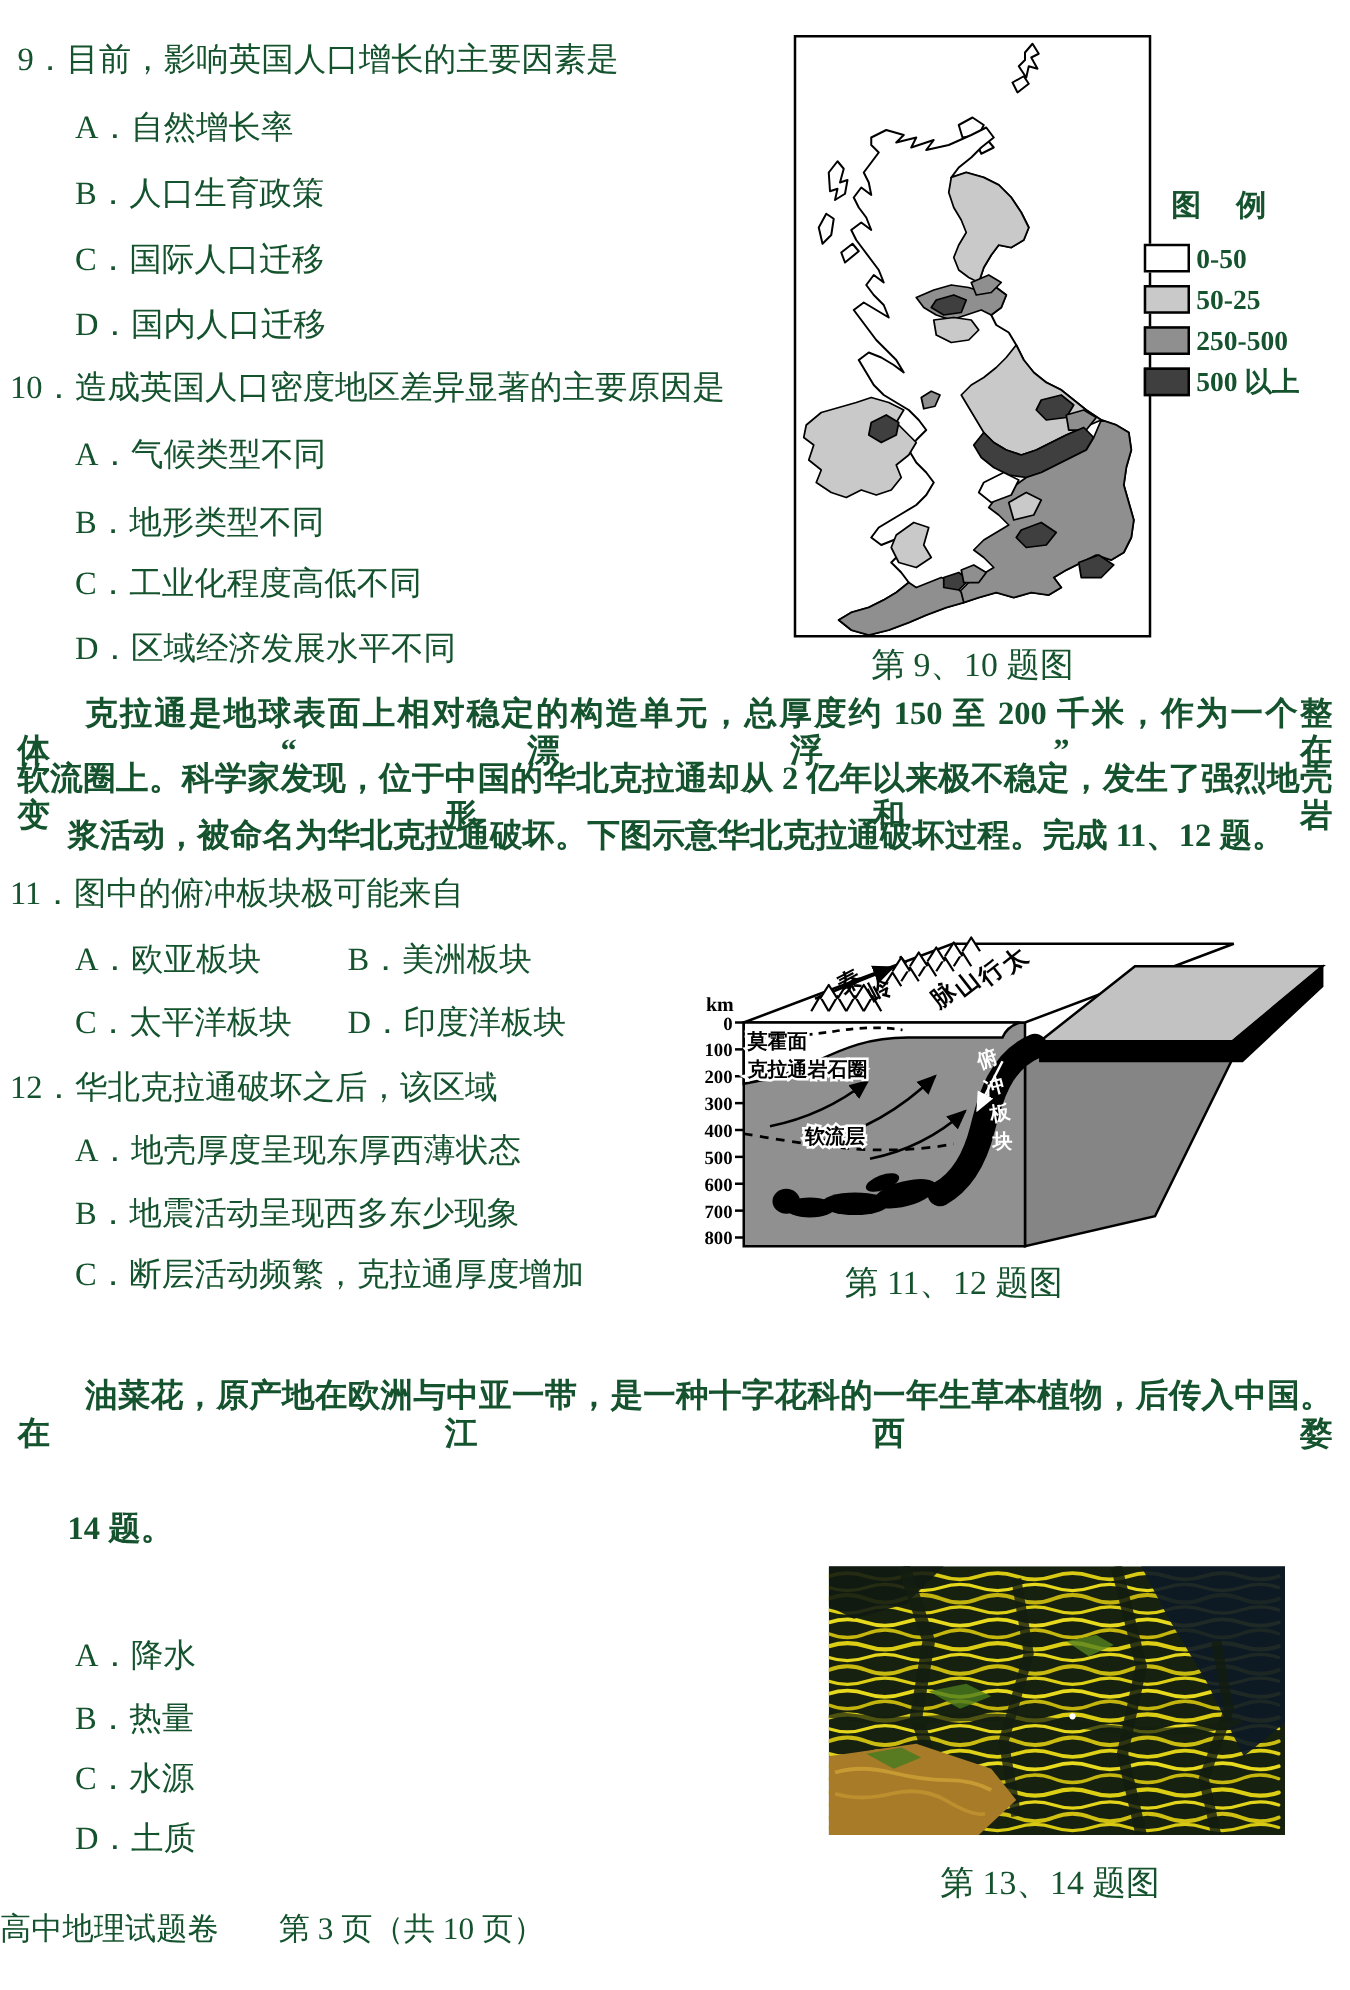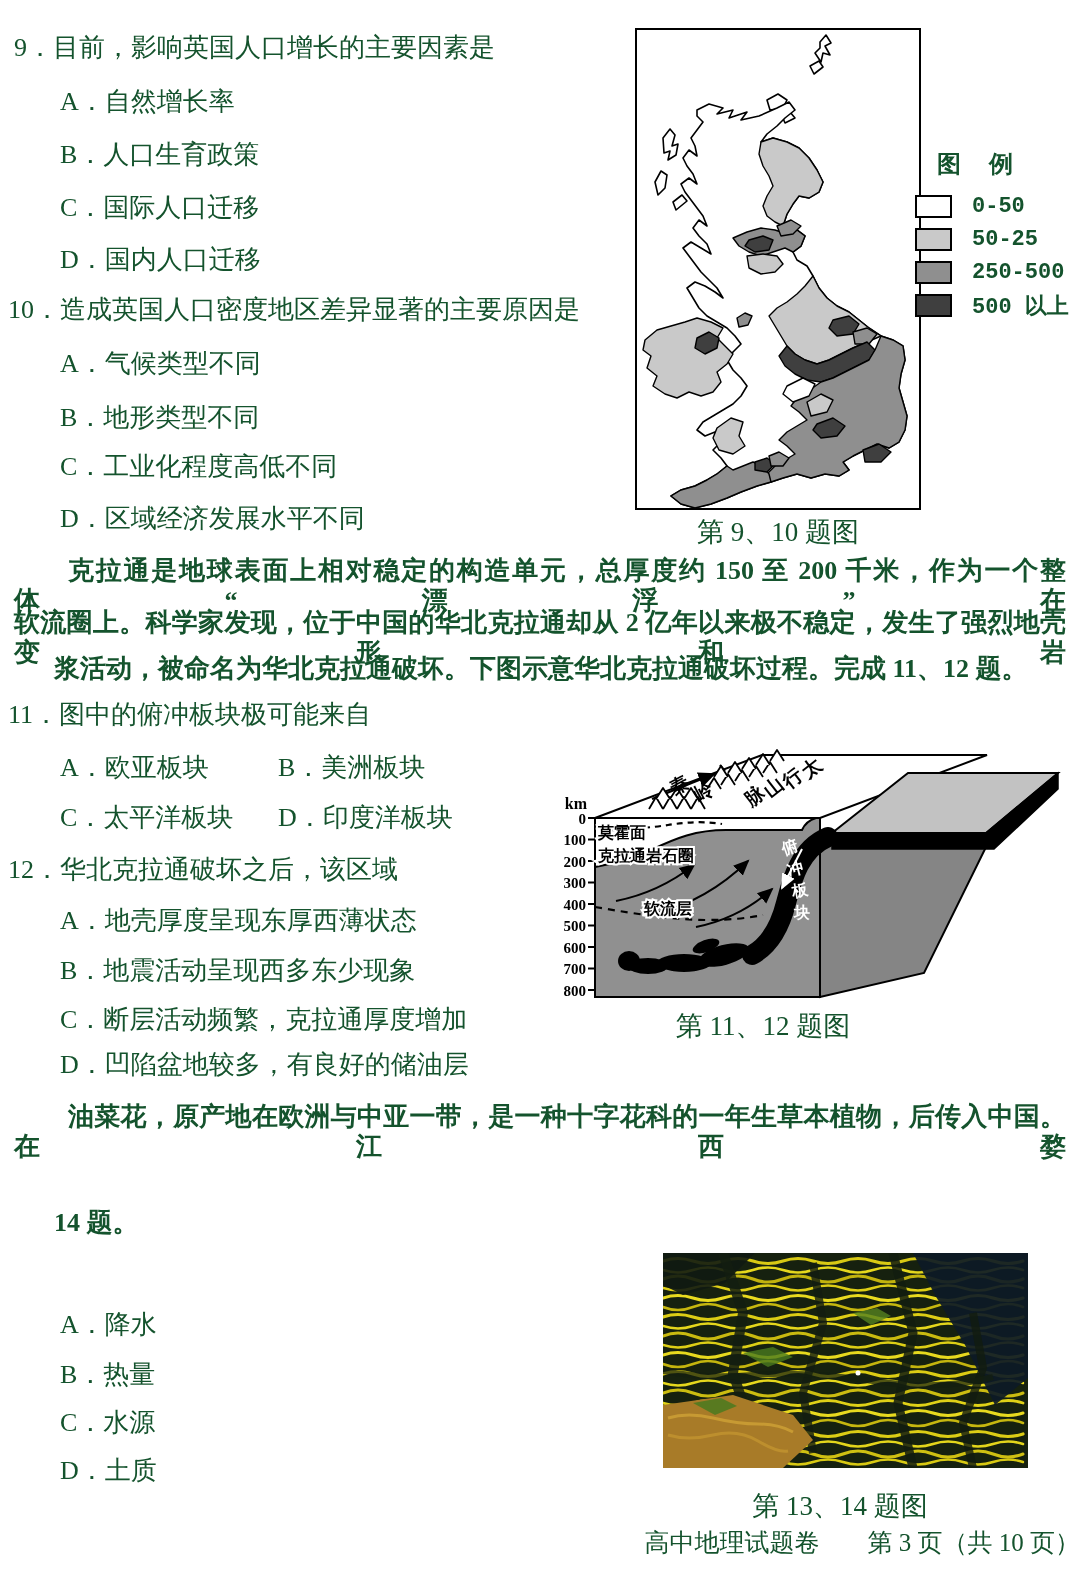--- a/index.html
+++ b/index.html
@@ -10,23 +10,23 @@
   .jline{position:absolute;left:14px;width:1052px;font-size:26px;line-height:30px;
          font-weight:700;text-align:justify;text-align-last:justify;}
   .indent{text-indent:54px;}
   .cap{position:absolute;text-align:center;font-size:27px;white-space:nowrap;}
   .mapframe{position:absolute;left:635px;top:28px;width:286px;height:482px;
             border:2px solid #000;box-sizing:border-box;background:#fff;}
   .legend{position:absolute;left:915px;top:148px;width:165px;}
   .legend-title{font-size:24px;font-weight:700;letter-spacing:2px;padding-left:22px;margin-bottom:10px;}
   .lrow{display:flex;align-items:center;height:33px;}
   .sw{width:37px;height:23px;border:2px solid #000;box-sizing:border-box;flex:0 0 auto;}
-  .llab{font-size:22px;font-weight:700;margin-left:20px;white-space:nowrap;font-family:Liberation Mono, monospace;}
+  .llab{font-size:22px;font-weight:700;margin-left:5px;white-space:nowrap;}
   .fig{position:absolute;}
-  .footer{position:absolute;left:0;right:0;top:1526px;text-align:right;font-size:25px;}
+  .footer{position:absolute;left:0;right:0;top:1526px;text-align:left;font-size:25px;}
   .footer .gap{display:inline-block;width:48px;}
   svg text{font-family:"Liberation Serif","DejaVu Serif",serif;}
   .halo{paint-order:stroke;stroke:#fff;stroke-width:4px;fill:#000;font-weight:700;}
 </style>
 </head>
 <body>
 
 <div class="page">
 
   <div class="t" style="left:14px;top:33px"><span>9．</span><span>目前，影响英国人口增长的主要因素是</span></div>
@@ -136,21 +136,20 @@
   <div class="t" style="left:8px;top:700px"><span>11．</span><span>图中的俯冲板块极可能来自</span></div>
   <div class="t" style="left:60px;top:753px">A．欧亚板块</div>
   <div class="t" style="left:278px;top:753px">B．美洲板块</div>
   <div class="t" style="left:60px;top:803px">C．太平洋板块</div>
   <div class="t" style="left:278px;top:803px">D．印度洋板块</div>
 
   <div class="t" style="left:8px;top:855px"><span>12．</span><span>华北克拉通破坏之后，该区域</span></div>
   <div class="t" style="left:60px;top:906px">A．地壳厚度呈现东厚西薄状态</div>
   <div class="t" style="left:60px;top:956px">B．地震活动呈现西多东少现象</div>
   <div class="t" style="left:60px;top:1005px">C．断层活动频繁，克拉通厚度增加</div>
-  <div class="t" style="left:60px;top:1050px">D．凹陷盆地较多，有良好的储油层</div>
 
   <div class="fig" style="left:556px;top:733px;width:524px;height:275px">
     <svg width="524" height="275" viewBox="0 0 524 275">
       <defs>
         <marker id="ah" markerWidth="9" markerHeight="9" refX="7" refY="4.5" orient="auto">
           <path d="M0,1 L8,4.5 L0,8 Z" fill="#000"></path>
         </marker>
         <marker id="ahw" markerWidth="9" markerHeight="9" refX="7" refY="4.5" orient="auto">
           <path d="M0,1 L8,4.5 L0,8 Z" fill="#fff"></path>
         </marker>

